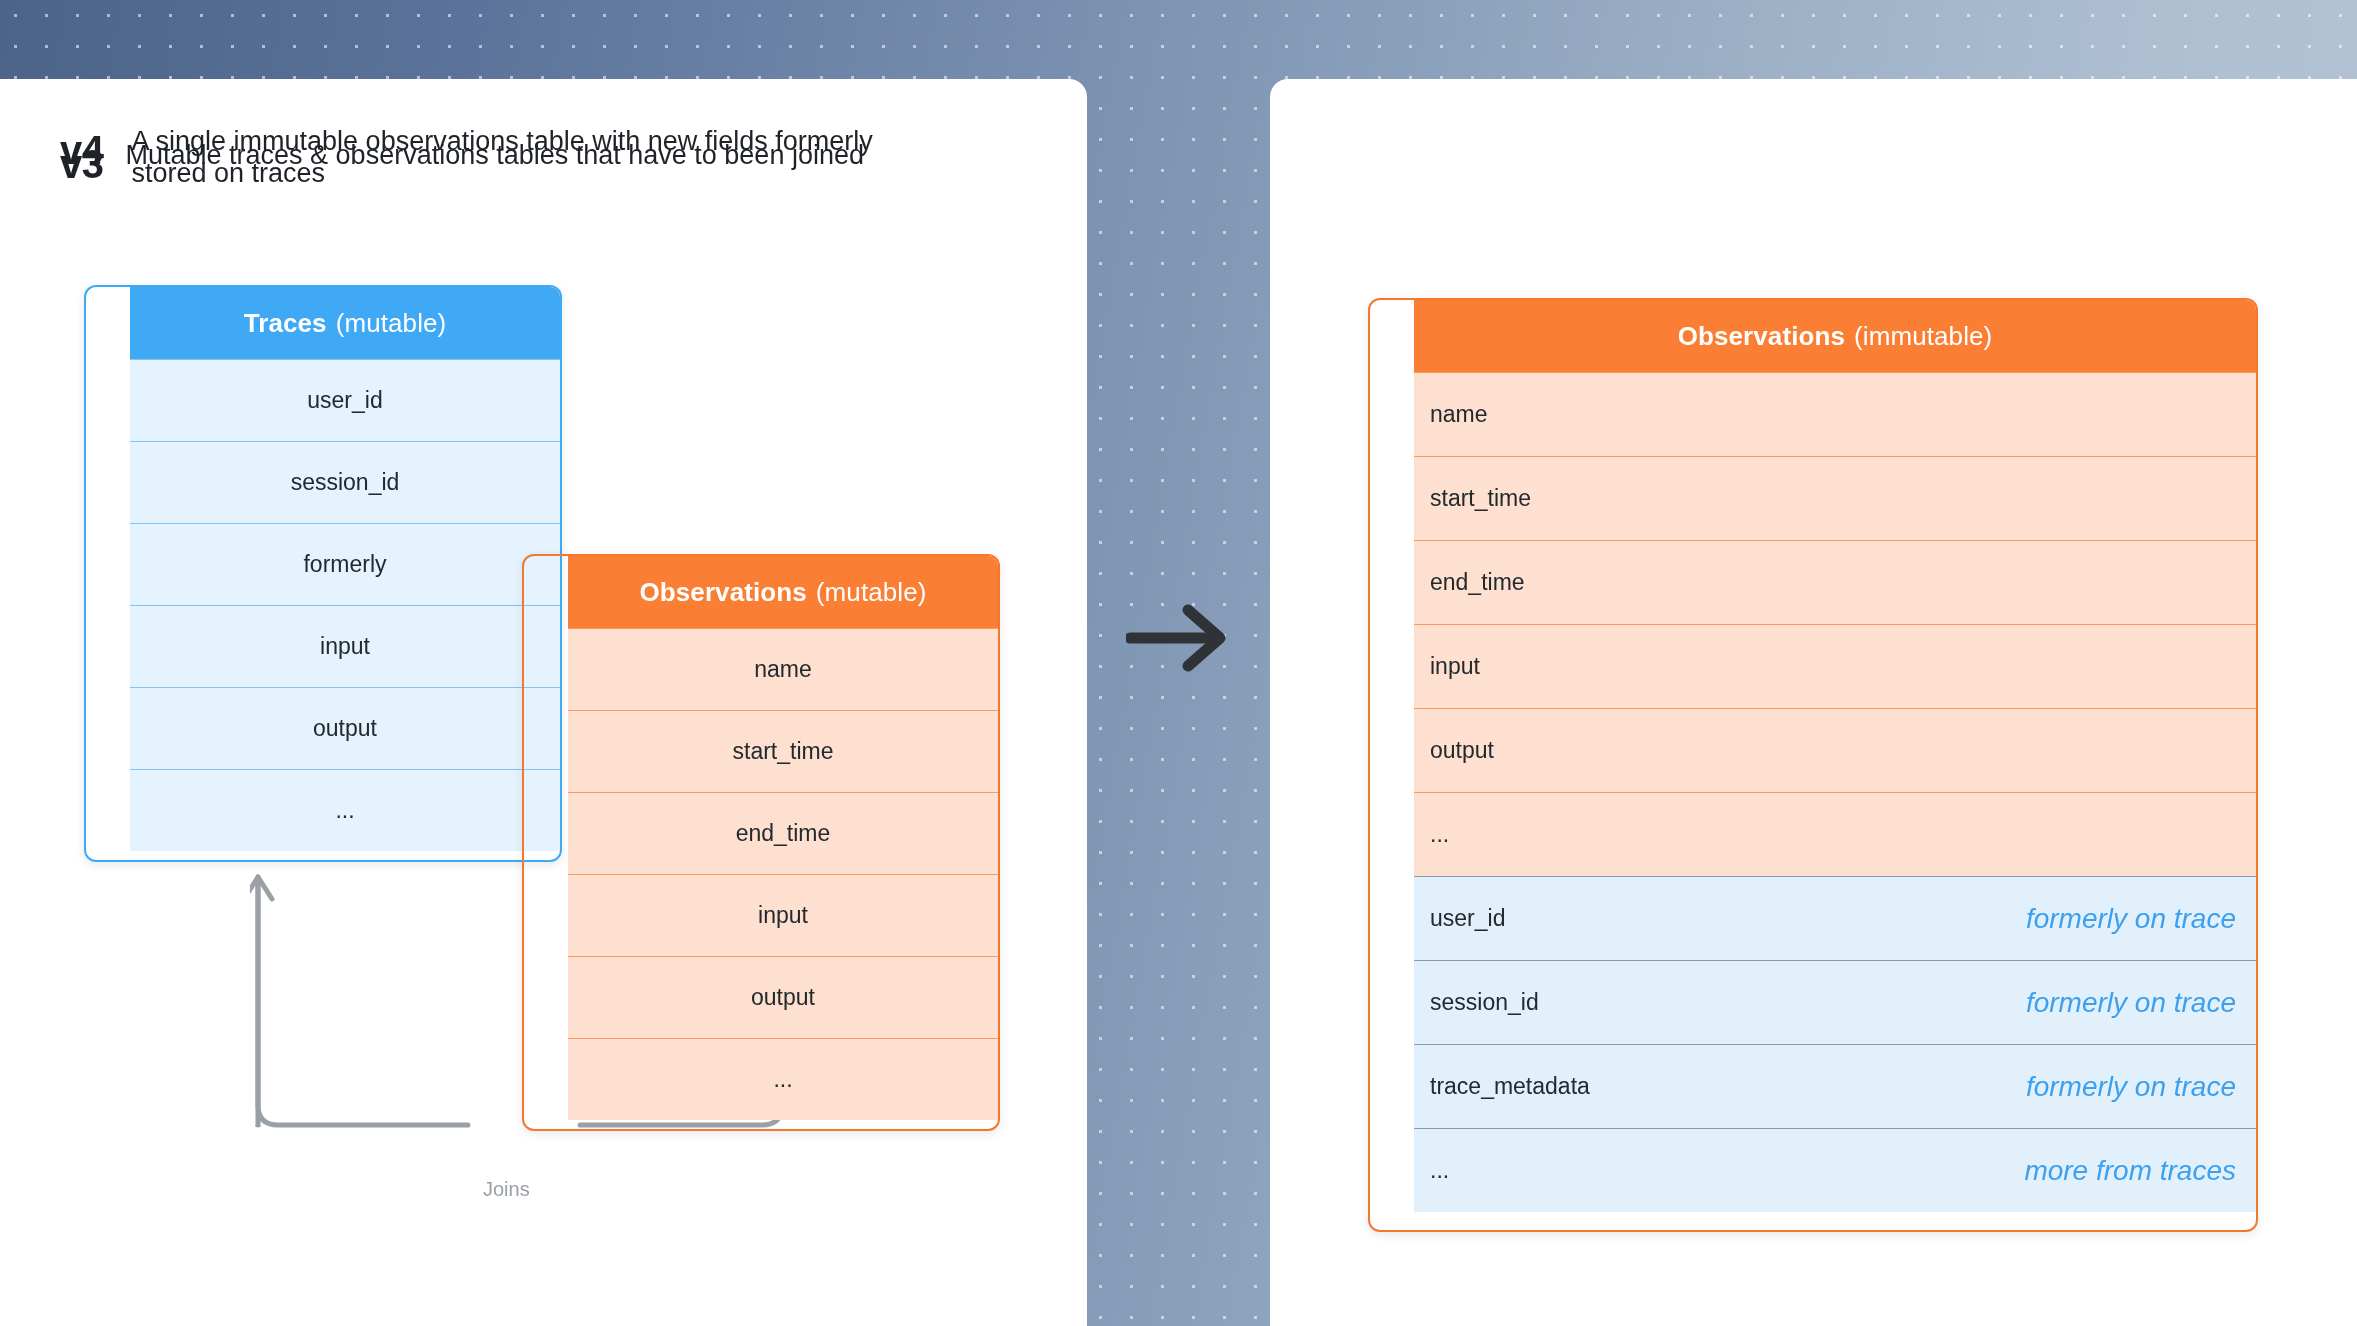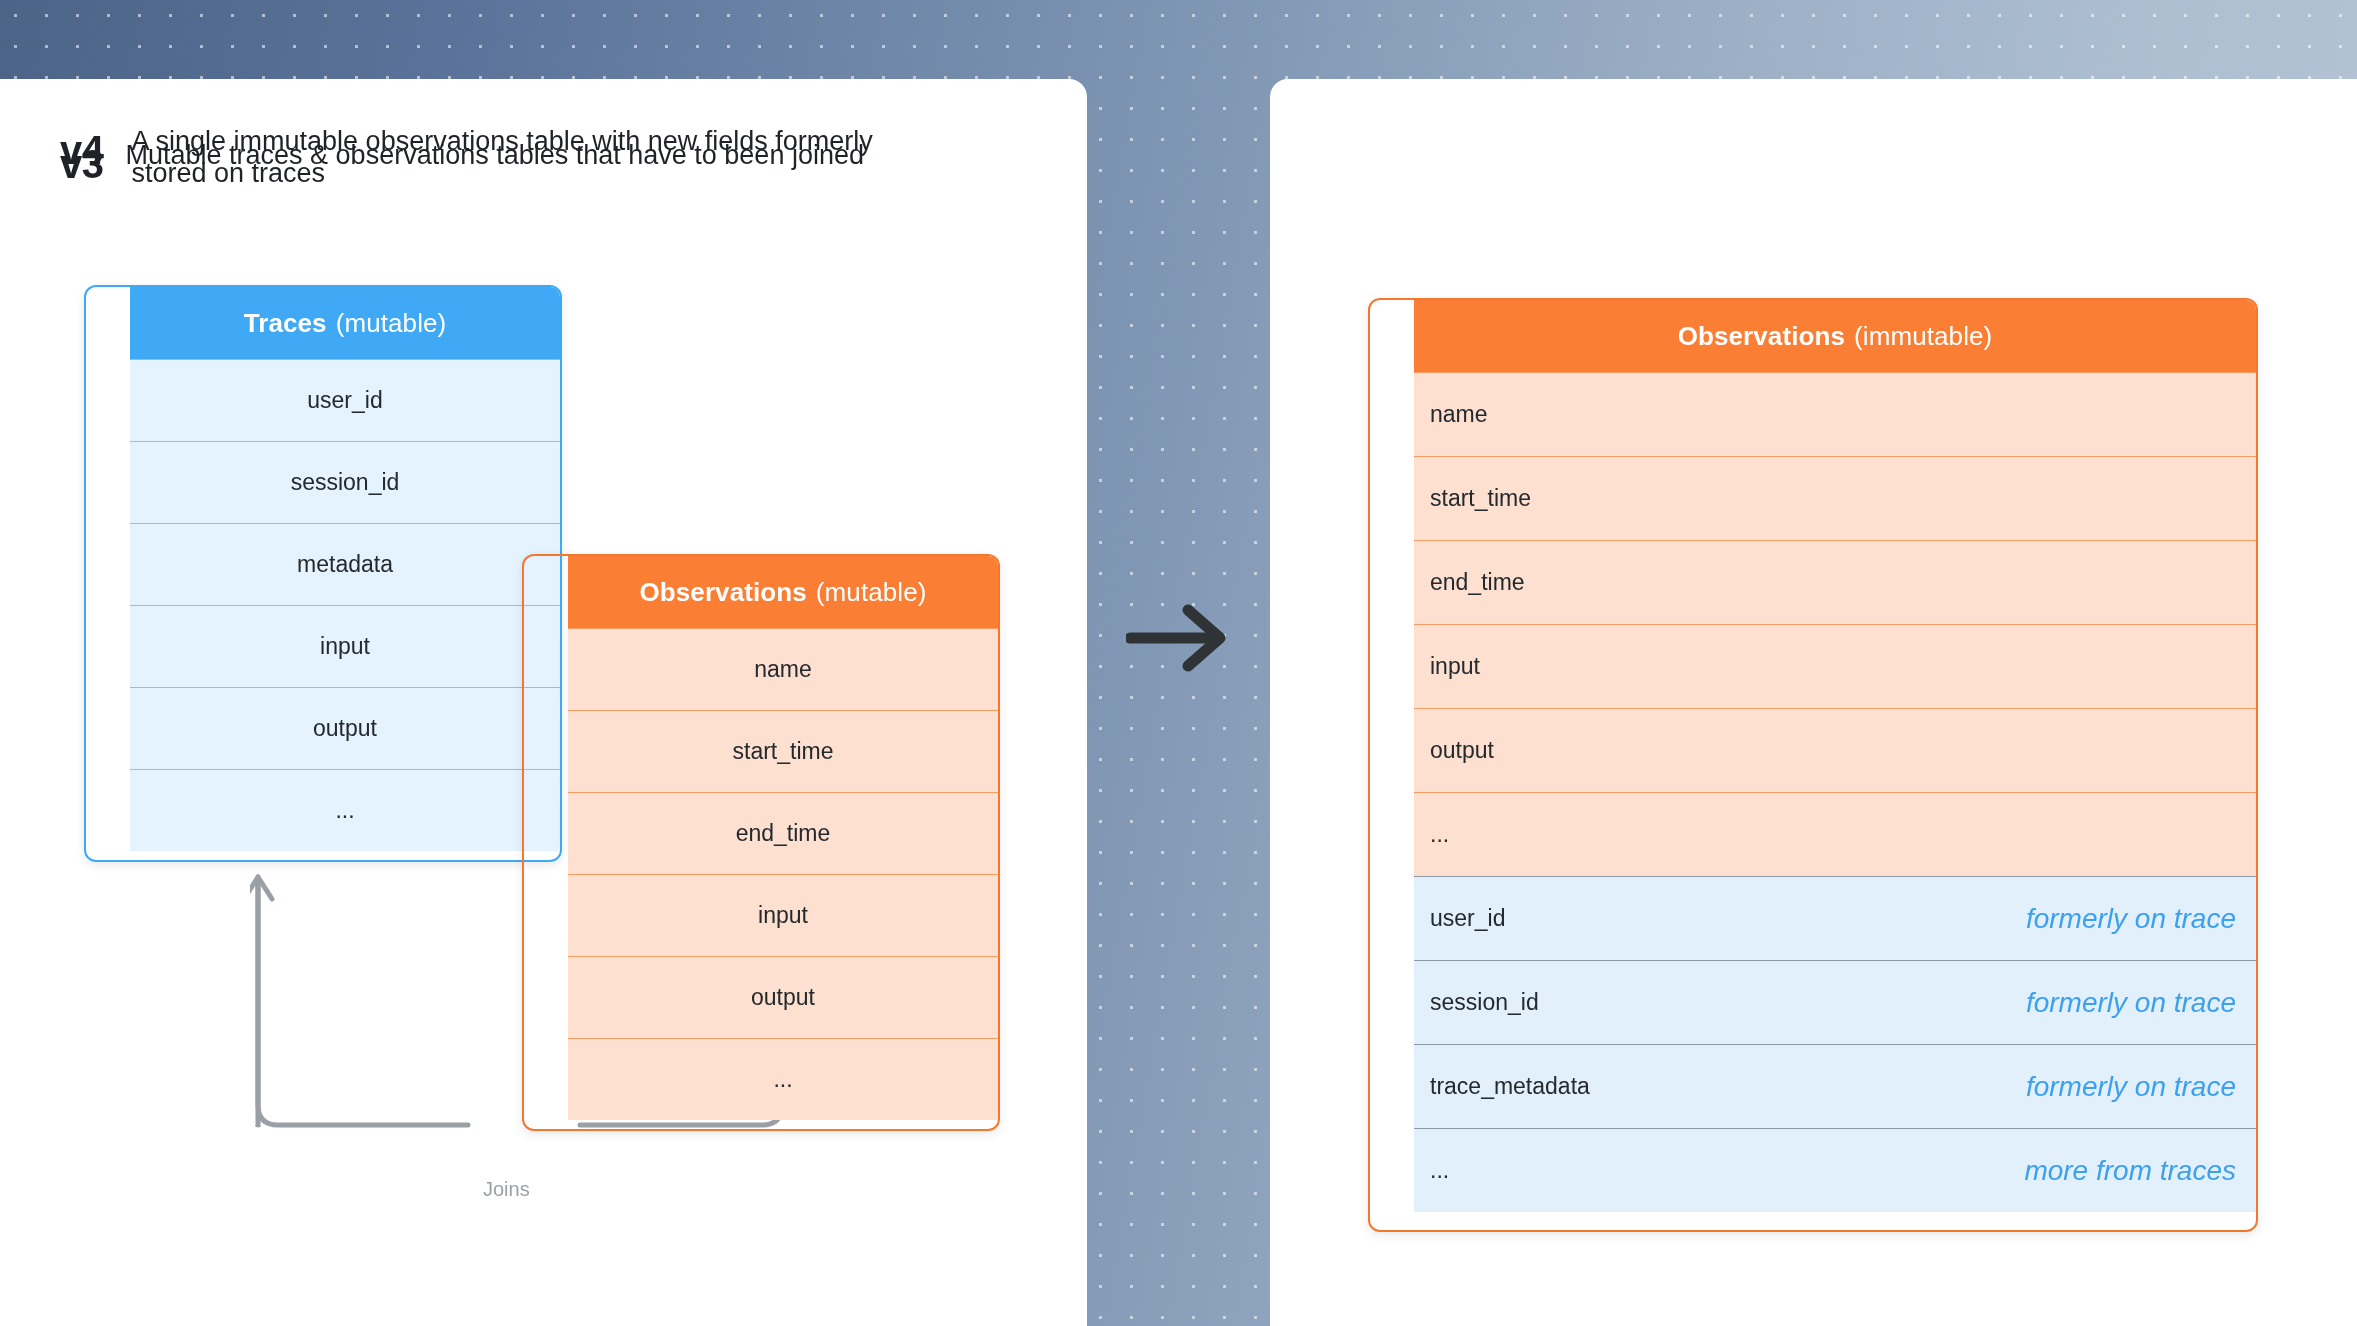--- a/index.html
+++ b/index.html
@@ -202,21 +202,21 @@
       <span class="t-strong">Traces</span>
       <span class="t-soft">(mutable)</span>
     </div>
     <div class="tbl-row">
         <span class="cell-name">user_id</span>
       </div>
     <div class="tbl-row">
         <span class="cell-name">session_id</span>
       </div>
     <div class="tbl-row">
-        <span class="cell-name">metadata</span>
+        <span class="cell-name">formerly</span>
       </div>
     <div class="tbl-row">
         <span class="cell-name">input</span>
       </div>
     <div class="tbl-row">
         <span class="cell-name">output</span>
       </div>
     <div class="tbl-row">
         <span class="cell-name">...</span>
       </div>

